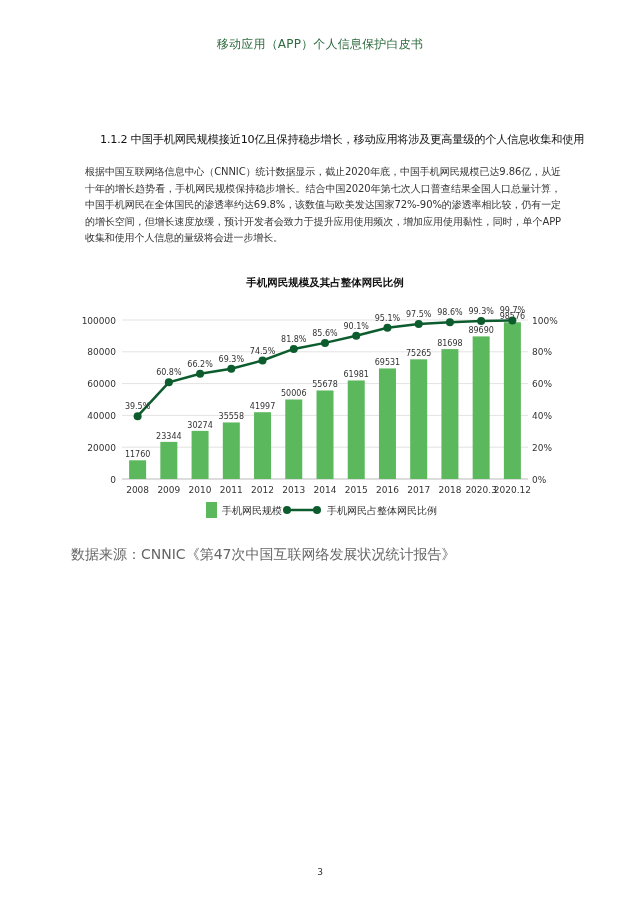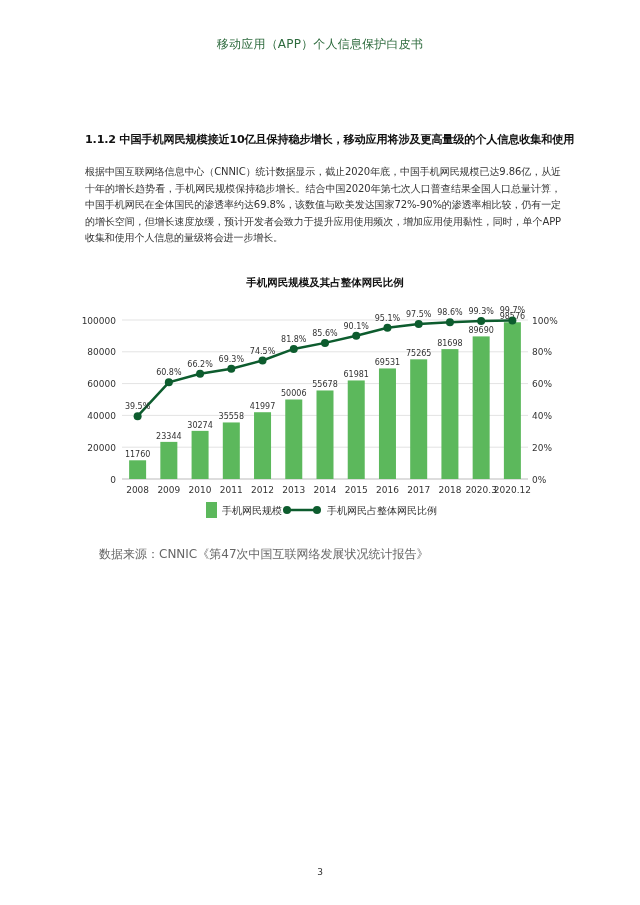--- a/index.html
+++ b/index.html
@@ -1,22 +1,22 @@
 <!DOCTYPE html>
 <html><head>
 <meta charset="utf-8">
 <style>
   html, body { margin: 0; padding: 0; background: #ffffff; }
   body { width: 640px; height: 905px; position: relative; overflow: hidden; font-family: "DejaVu Sans", sans-serif; color: #222; }
   .running-header { position: absolute; top: 36px; left: 0; width: 640px; text-align: center; font-size: 12px; color: #2e6b3e; letter-spacing: 0.2px; }
-  .section-title { position: absolute; top: 132px; left: 85px; width: 480px; font-size: 11.2px; font-weight: bold; color: #111; white-space: nowrap; letter-spacing: -0.2px; }
+  .section-title { position: absolute; top: 132px; left: 100px; width: 480px; font-size: 11.2px; font-weight: normal; color: #111; white-space: nowrap; letter-spacing: -0.2px; }
   .body-text { position: absolute; top: 164px; left: 85px; width: 476px; font-size: 10px; line-height: 16.6px; color: #333; text-align: justify; letter-spacing: -0.1px; }
   .chart-wrap { position: absolute; top: 270px; left: 80px; width: 490px; height: 260px; }
   .chart-title { position: absolute; top: 6px; left: 0; width: 490px; text-align: center; font-size: 10.5px; font-weight: bold; color: #111; }
-  .source { position: absolute; top: 546px; left: 99px; font-size: 12px; color: #666; }
+  .source { position: absolute; top: 546px; left: 71px; font-size: 14px; color: #666; }
   .page-number { position: absolute; top: 867px; left: 0; width: 640px; text-align: center; font-size: 9px; color: #333; }
   svg text { font-family: "DejaVu Sans", sans-serif; }
 </style>
 </head>
 <body>
 
 <div class="running-header">移动应用（APP）个人信息保护白皮书</div>
 
 <div class="section-title">1.1.2 中国手机网民规模接近10亿且保持稳步增长，移动应用将涉及更高量级的个人信息收集和使用</div>
 

